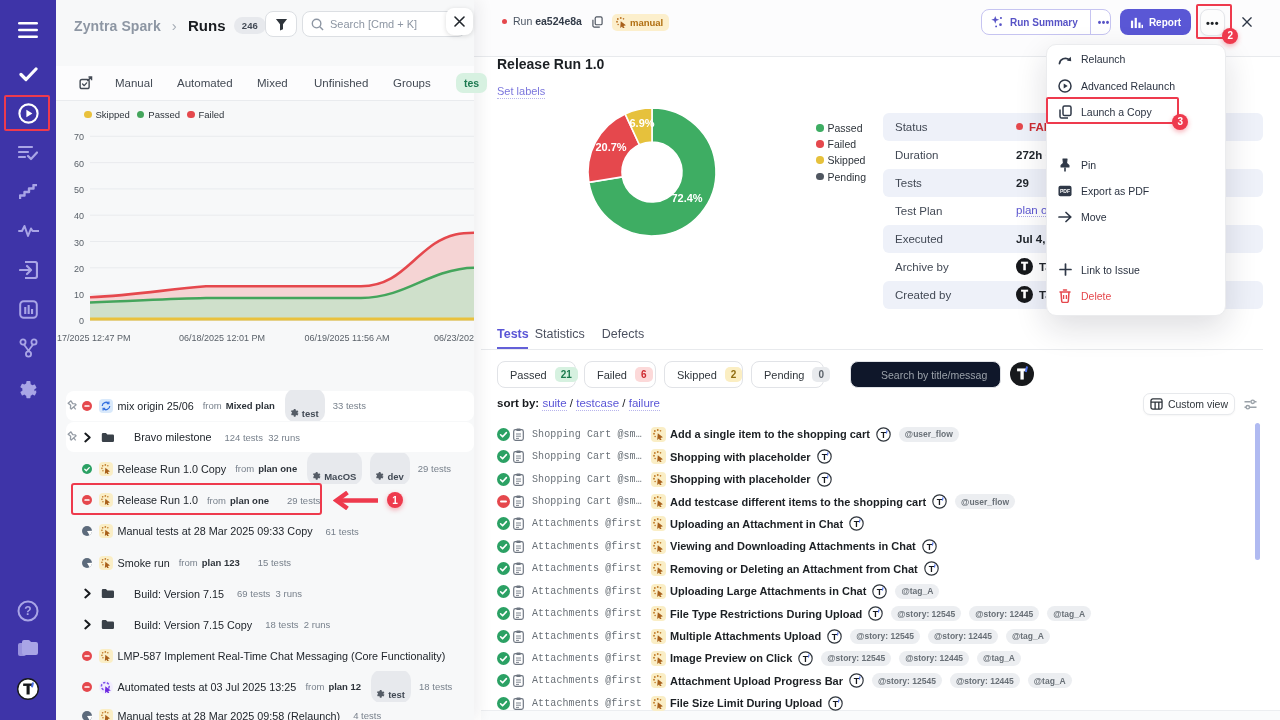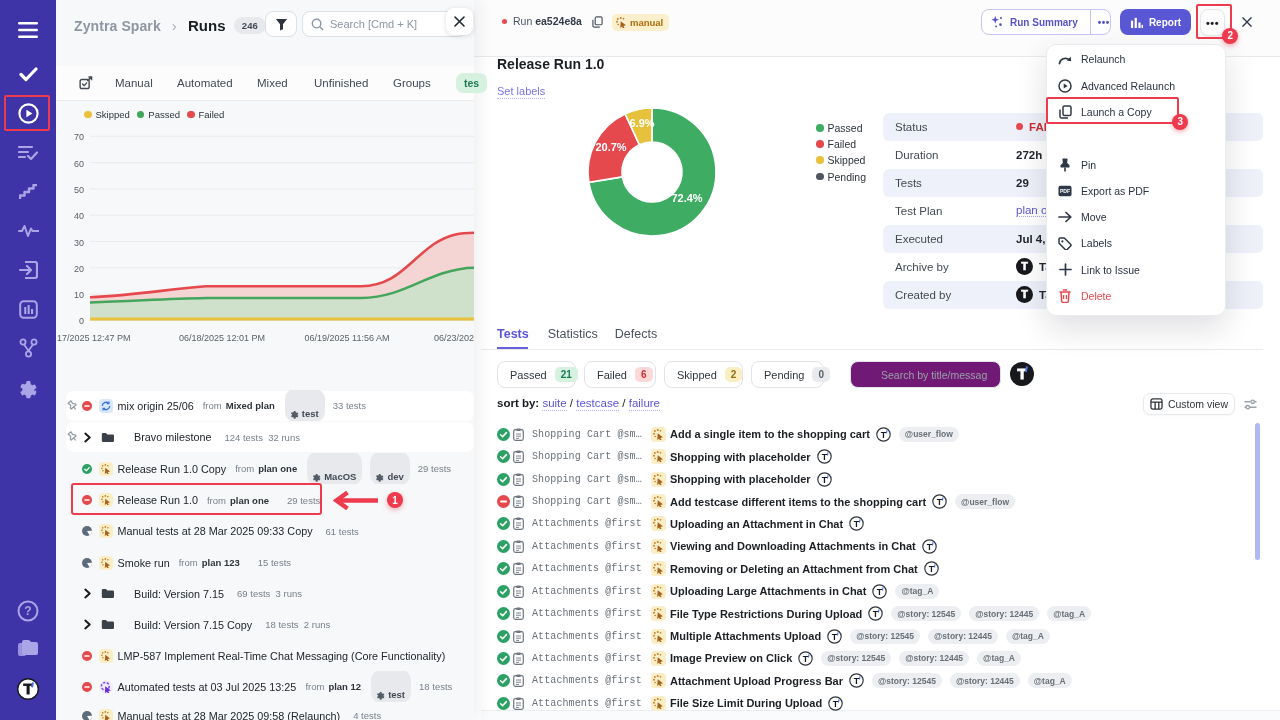--- a/index.html
+++ b/index.html
@@ -22,21 +22,21 @@
 .ptabs span{margin-right:0}
 .teschip{background:#d7f1e1;color:#1d7a51;font-size:10.5px;font-weight:600;border-radius:7px;padding:4px 8px}
 .legend{position:absolute;top:109px;left:28px;display:flex;align-items:center;font-size:9.5px;color:#2e343b}
 .dot{width:7.5px;height:7.5px;border-radius:50%;display:inline-block;margin-right:4px;flex:none}
 
 .runrow{position:absolute;left:0;width:418px;height:31px;display:flex;align-items:center;font-size:10.8px;color:#21262c;white-space:nowrap;overflow:hidden}
 .runrow .tit{font-weight:500;color:#21262c;margin-right:9px;position:relative}
 .runrow .frm{font-size:9.5px;color:#78818c;margin-right:4px;position:relative}
 .runrow .frmb{font-size:9.5px;color:#2e343b;font-weight:700;margin-right:10px;position:relative}
 .runrow .cnt{font-size:9.5px;color:#78818c;position:relative}
-.gchip{position:relative;display:inline-flex;align-items:flex-end;background:#e7e9ed;border-radius:10px;padding:19px 6px 3px 5px;font-size:9.5px;font-weight:600;color:#424a55;margin-right:8px;gap:3px}
+.gchip{position:relative;display:inline-flex;align-items:flex-start;background:#e7e9ed;border-radius:10px;padding:19px 6px 3px 5px;font-size:9.5px;font-weight:600;color:#424a55;margin-right:8px;gap:3px}
 .icobox{position:relative;width:14px;height:14px;border-radius:4px;display:inline-flex;align-items:center;justify-content:center;margin-right:5px;flex:none}
 
 #main{position:absolute;left:474px;top:0;width:806px;height:720px;background:#fff}
 #topbar{position:absolute;left:0;top:0;width:806px;height:57px;background:#fcfcfd;border-bottom:1px solid #e8eaed}
 .mchip{position:absolute;left:138px;top:14px;height:17px;background:#fcefcc;border-radius:5px;display:flex;align-items:center;padding:0 6px 0 4px;color:#b06e10;font-weight:700;font-size:9.5px;gap:3px}
 .btn{position:absolute;display:flex;align-items:center;justify-content:center;border-radius:8px;font-size:10px;font-weight:600;white-space:nowrap}
 #runsum{left:507px;top:9px;width:130px;height:26px;border:1px solid #c6c4f1;background:#fff;color:#5753c6;justify-content:flex-start;padding-left:8px}
 #report{left:646px;top:9px;width:71px;height:26px;background:#5a57d5;color:#fff}
 #morebtn{left:726px;top:9px;width:25px;height:27px;background:#fdfdfd;border:1px solid #e4e6ea;border-radius:8px;box-shadow:0 1px 2px rgba(0,0,0,.05)}
 .h1{position:absolute;left:23px;top:56px;font-size:14px;font-weight:700;color:#1c2024}
@@ -46,21 +46,21 @@
 .trow{position:absolute;left:409px;width:380px;height:28px;display:flex;align-items:center;font-size:11.5px;color:#424955}
 .trow.sh{background:#eef1f9;border-radius:6px}
 .trow .lb{margin-left:12px;width:121px}
 .trow .vl{font-weight:700;color:#21262c;display:flex;align-items:center}
 
 .mtabs{position:absolute;left:23px;top:327px;display:flex;font-size:12.5px;color:#4c5160}
 .mtabs .act{color:#5a55d6;font-weight:600}
 
 .fchip{position:absolute;top:361px;height:27px;white-space:nowrap;background:#fff;border:1px solid #e1e3e7;border-radius:8px;display:flex;align-items:center;font-size:11px;font-weight:500;color:#30363c;padding:0 8px 0 12px;gap:8px;justify-content:space-between}
 .fchip i{font-style:normal;border-radius:5px;font-size:10px;font-weight:600;padding:2px 6px}
-.srch2{position:absolute;left:376px;top:361px;width:151px;height:27px;border:1px solid #e1e3e7;border-radius:8px;background:#701a75;display:flex;align-items:center;padding:0 25px;color:#9aa1a9;font-size:10.5px;gap:5px;white-space:nowrap;overflow:hidden}
+.srch2{position:absolute;left:376px;top:361px;width:151px;height:27px;border:1px solid #e1e3e7;border-radius:8px;background:#0f172a;display:flex;align-items:center;padding:0 25px;color:#9aa1a9;font-size:10.5px;gap:5px;white-space:nowrap;overflow:hidden}
 .sortrow{position:absolute;left:23px;top:397px;font-size:11.5px;color:#16191d;font-weight:600}
 .sortrow a{color:#5a55d6;text-decoration:none;border-bottom:1px dotted #b7b4ec;padding-bottom:1px;font-weight:400}
 .cview{position:absolute;left:669px;top:393px;width:92px;height:22px;white-space:nowrap;background:#fff;border:1px solid #e7e9ec;border-radius:7px;display:flex;align-items:center;justify-content:center;font-size:10.5px;font-weight:500;color:#30363c;gap:5px;box-shadow:0 1px 2px rgba(0,0,0,.04)}
 
 .tr{position:absolute;left:23px;width:780px;height:22px;display:flex;align-items:center;white-space:nowrap;overflow:hidden}
 .tr .suite{font-family:"Liberation Mono",monospace;font-size:10px;color:#697077;width:112px;margin:0 7px 0 8px;letter-spacing:.1px}
 .tr .ttl{font-size:11px;font-weight:700;color:#1c2024;margin:0 6px 0 4px}
 .tag{height:15px;display:inline-flex;align-items:center;background:#eceef1;border-radius:8px;padding:0 6px;font-size:8.5px;font-weight:600;color:#697077;margin-left:8px}
 
 #menu{position:absolute;left:1046px;top:44px;width:180px;height:272px;background:#fff;border:1px solid #ebecee;border-radius:10px;box-shadow:0 12px 32px rgba(20,24,40,.14);z-index:40}
@@ -168,21 +168,21 @@
     </div>
  <div class="trow sh" style="top:280.7px">
       <span class="lb">Created by</span>
       <span class="vl"><svg width="17" height="17" viewBox="0 0 22 22" style="margin-right:6px">
           <circle cx="11" cy="11" r="11" fill="#17191c"></circle>
           <text x="11" y="15.8" text-anchor="middle" font-family="Liberation Sans" font-size="14" font-weight="700" fill="#fff" stroke="#fff" stroke-width="0.9">T</text>
         </svg>Tander B.</span>
     </div>
  <div class="mtabs">
       <span class="act">Tests</span>
-      <span style="margin-left:19px">Statistics</span>
+      <span style="margin-left:6px">Statistics</span>
       <span style="margin-left:17px">Defects</span>
     </div>
  <div class="abs" style="left:23px;top:347px;width:31px;height:2px;background:#6360d8"></div>
  <div class="abs" style="left:7px;top:349px;width:782px;height:1px;background:#e8eaed"></div>
  <div class="fchip" style="left:23px;width:79px">Passed<i style="background:#d6f1e0;color:#1b7a4e">21</i></div>
  <div class="fchip" style="left:110px;width:72px">Failed<i style="background:#fcd9d9;color:#cd2b31">6</i></div>
  <div class="fchip" style="left:190px;width:79px">Skipped<i style="background:#fbeec2;color:#8f6c10">2</i></div>
  <div class="fchip" style="left:277px;width:73px">Pending<i style="background:#e8eaed;color:#5a6169">0</i></div>
  <div class="srch2"><svg width="12" height="12" viewBox="0 0 14 14">
         <circle cx="6" cy="6" r="4.6" stroke="#9aa1a9" stroke-width="1.5" fill="none"></circle>
@@ -1023,26 +1023,20 @@
         <svg width="15" height="12" viewBox="0 0 15 12">
           <rect x="0.5" y="0.5" width="14" height="11" rx="2" fill="#2f3847"></rect>
           <text x="7.5" y="8.5" text-anchor="middle" font-family="Liberation Sans" font-size="5.5" font-weight="700" fill="#fff">PDF</text>
         </svg>
       </span>Export as PDF</div>
  <div class="mi" style="top:159.1px"><span class="ic">
         <svg width="14" height="12" viewBox="0 0 14 12">
           <path d="M1 6h11M8 1.5L12.8 6 8 10.5" stroke="#2f3847" stroke-width="1.7" fill="none" stroke-linecap="round" stroke-linejoin="round"></path>
         </svg>
       </span>Move</div>
- <div class="mi" style="top:185.4px"><span class="ic">
-        <svg width="14" height="13" viewBox="0 0 14 13">
-          <path d="M1 2.2A1.2 1.2 0 012.2 1h4.1l6.3 6.3a1.3 1.3 0 010 1.8l-3.5 3.5a1.3 1.3 0 01-1.8 0L1 6.3z" stroke="#2f3847" stroke-width="1.5" fill="none" stroke-linejoin="round"></path>
-          <circle cx="4.4" cy="4.4" r="1.1" fill="#2f3847"></circle>
-        </svg>
-      </span>Labels</div>
  <div class="mi" style="top:211.7px"><span class="ic">
         <svg width="13" height="13" viewBox="0 0 13 13">
           <path d="M6.5 1v11M1 6.5h11" stroke="#2f3847" stroke-width="1.7" stroke-linecap="round"></path>
         </svg>
       </span>Link to Issue</div>
  <div class="mi" style="top:238px;color:#e5484d"><span class="ic">
         <svg width="12" height="14" viewBox="0 0 12 14">
           <path d="M1 3h10M4.5 1h3M2 3l.7 9.2a1.3 1.3 0 001.3 1.2h4a1.3 1.3 0 001.3-1.2L10 3" stroke="#e5484d" stroke-width="1.5" fill="none" stroke-linecap="round"></path>
           <path d="M4.6 6v4M7.4 6v4" stroke="#e5484d" stroke-width="1.3"></path>
         </svg>

